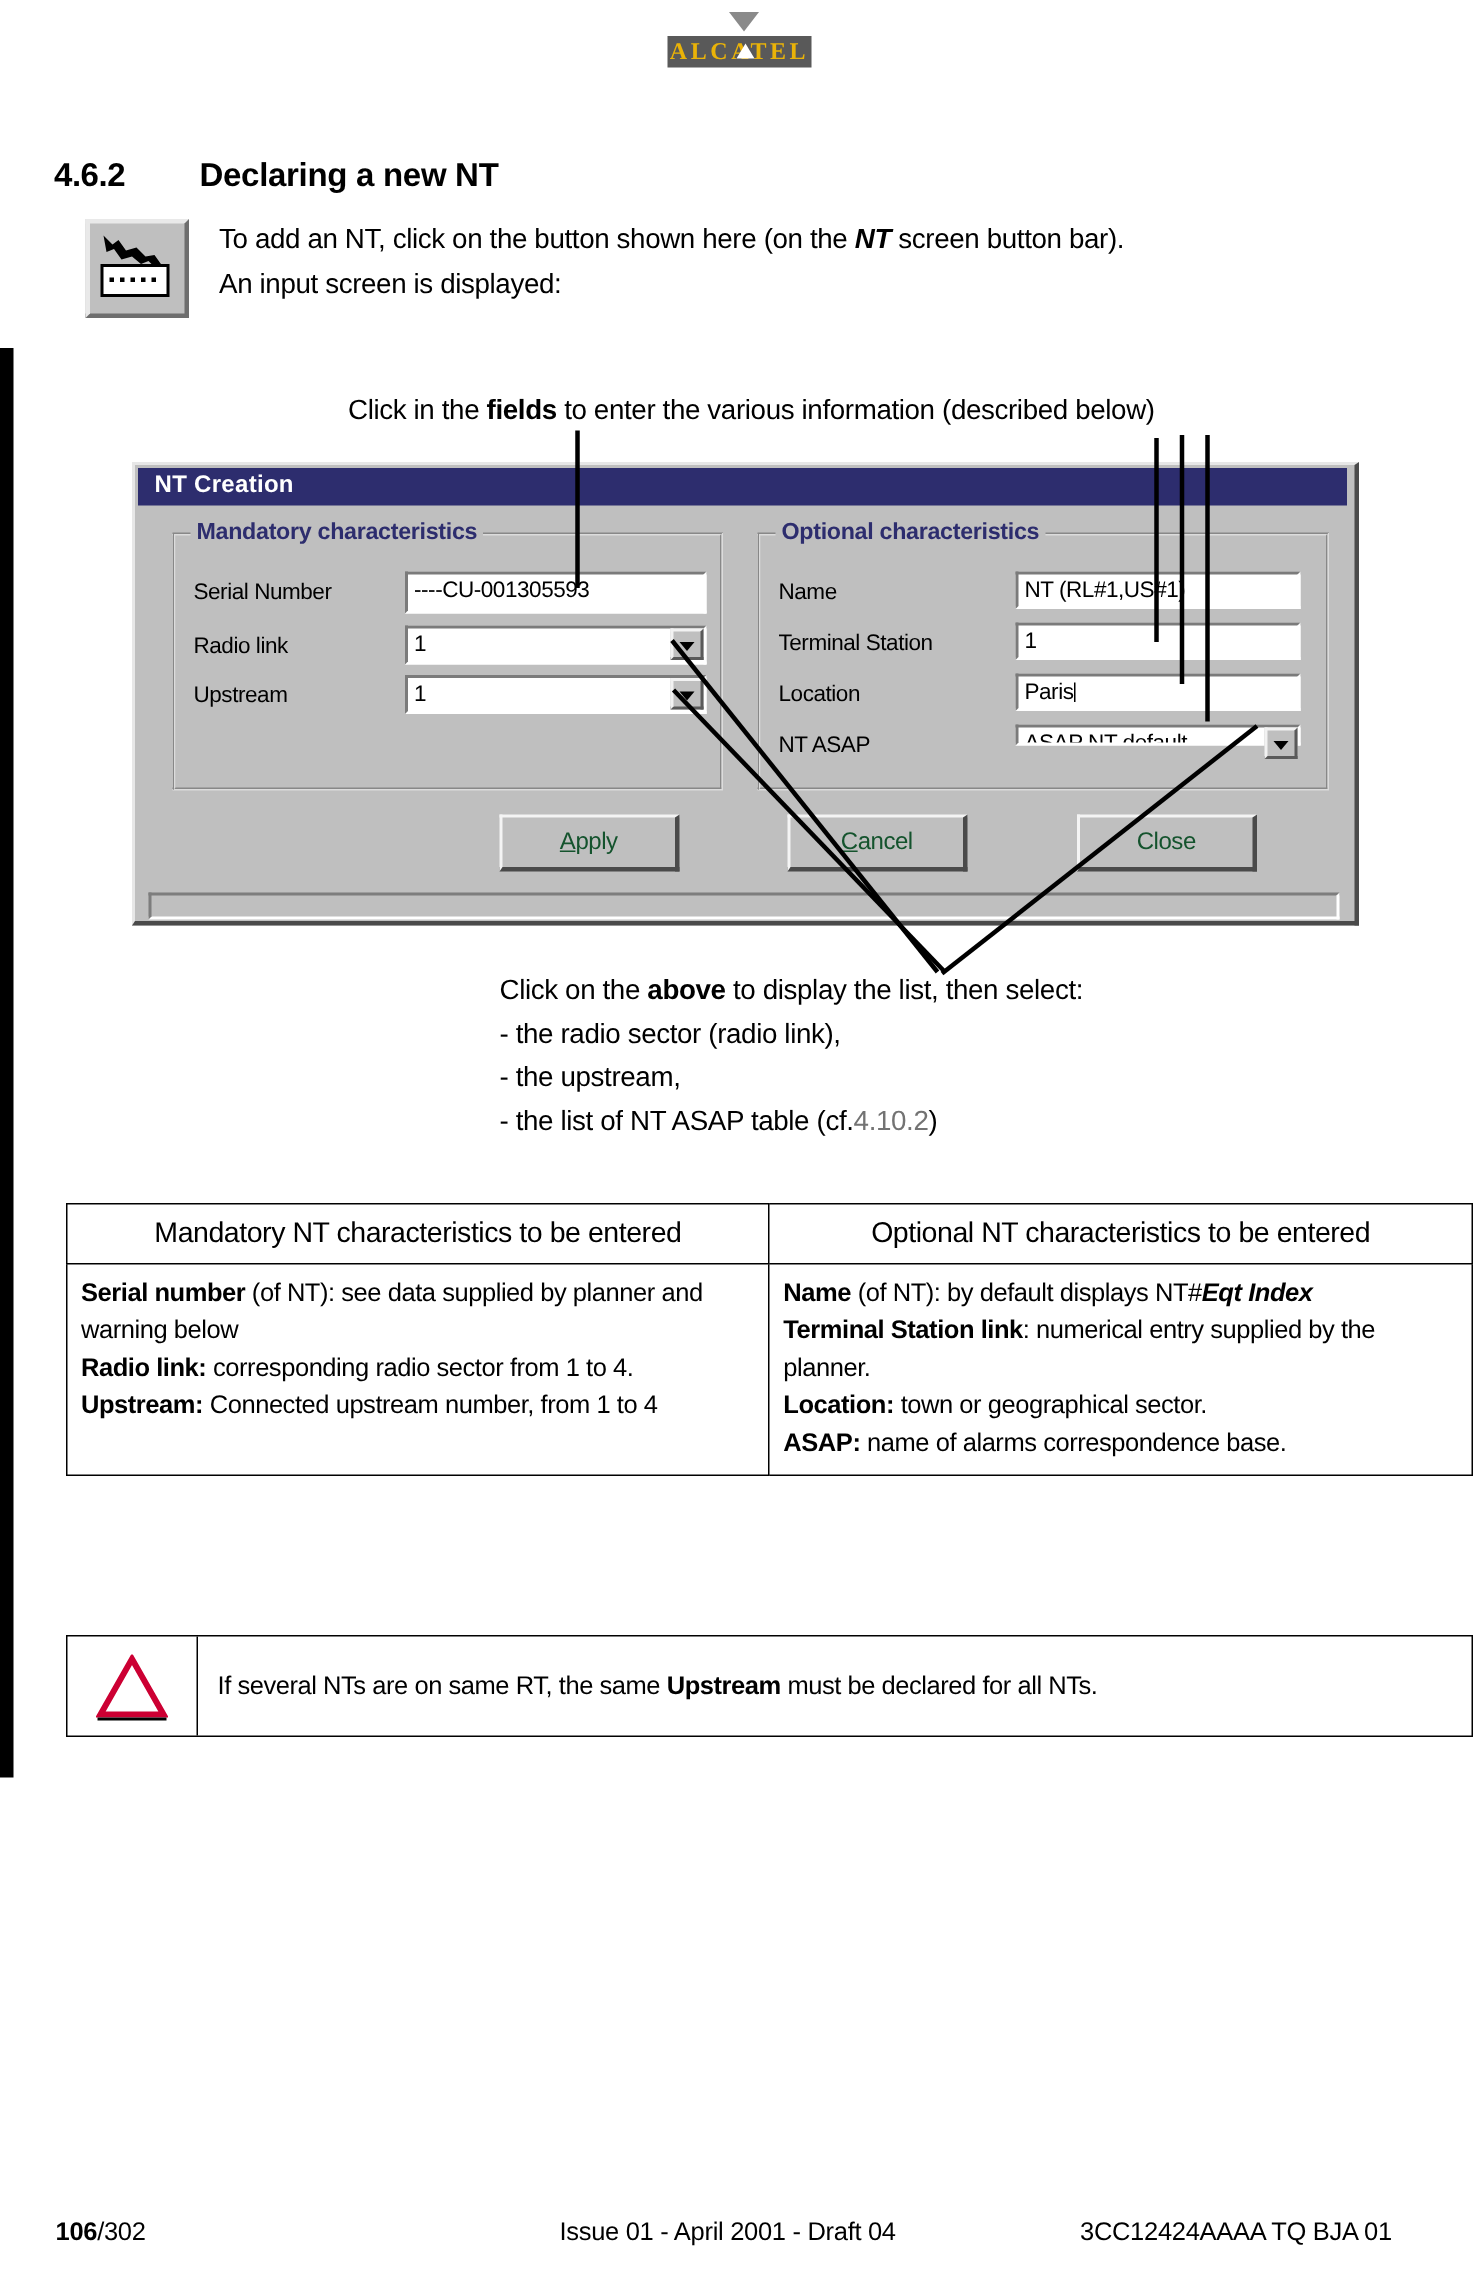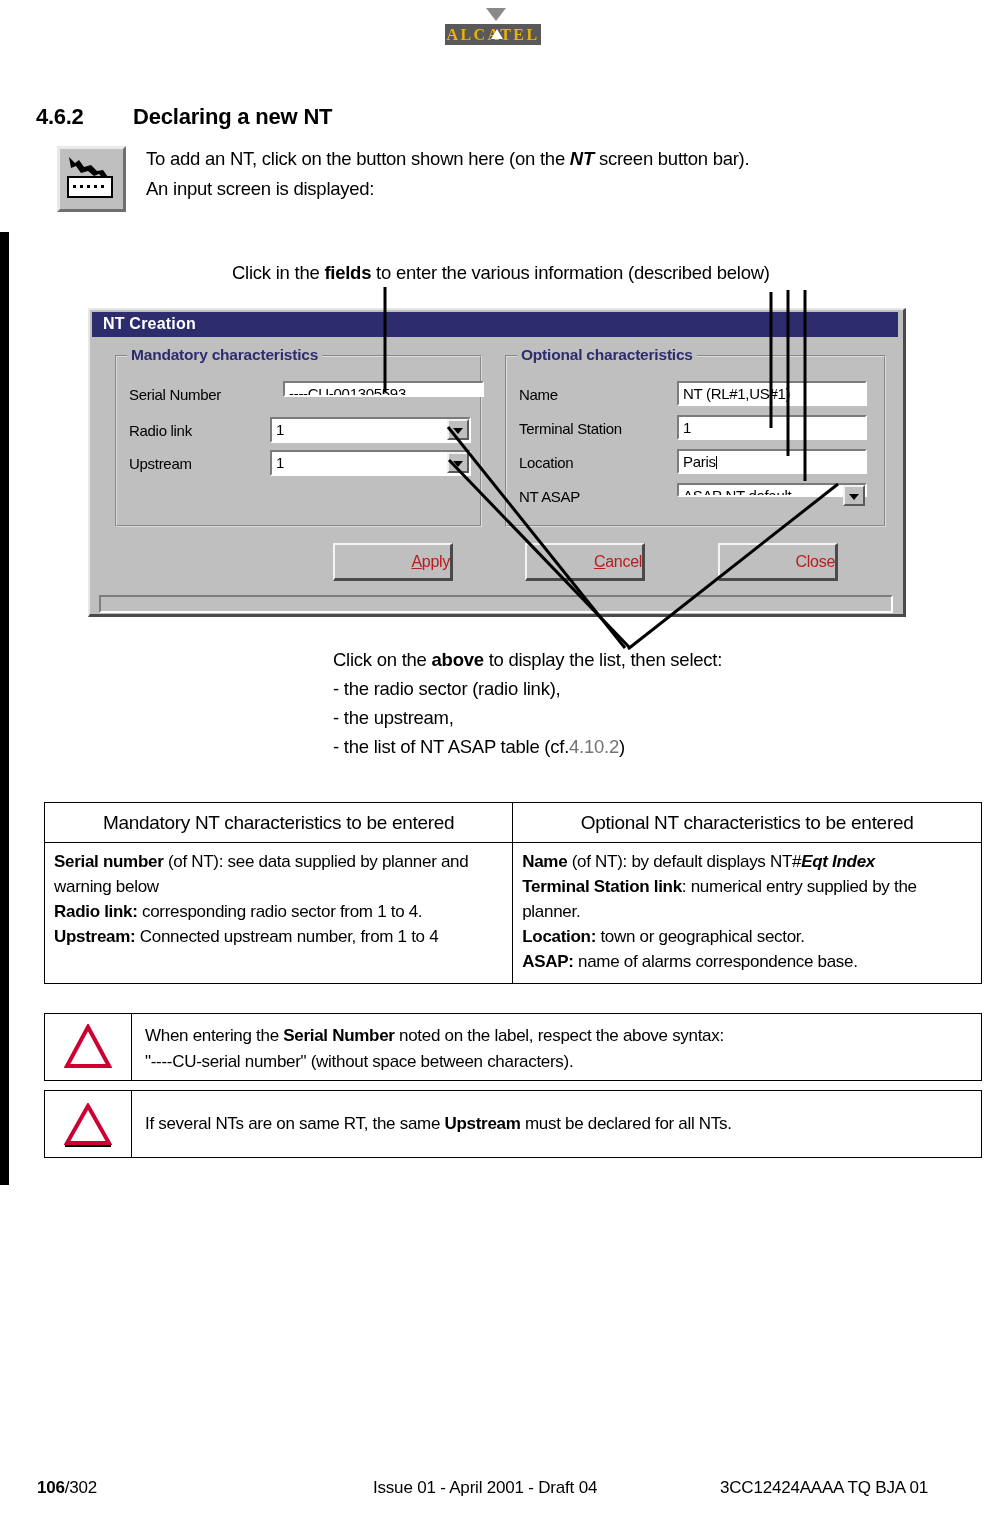--- a/index.html
+++ b/index.html
@@ -78,21 +78,21 @@
   .combo-arrow{position:absolute;width:22px;height:21px;background:#bfbfbf;box-sizing:border-box;
     border-top:2px solid #f2f2f2;border-left:2px solid #f2f2f2;
     border-right:2px solid #5a5a5a;border-bottom:2px solid #5a5a5a;}
   .combo-arrow::after{content:"";position:absolute;left:4px;top:7px;width:0;height:0;
     border-left:5px solid transparent;border-right:5px solid transparent;border-top:6px solid #000;}
   .caret{display:inline-block;width:1px;height:13px;background:#000;vertical-align:-2px;margin-left:0px;}
 
   .dlgbtn{position:absolute;width:120px;height:38px;background:#bfbfbf;box-sizing:border-box;
     border-top:2px solid #f4f4f4;border-left:2px solid #f4f4f4;
     border-right:3px solid #4a4a4a;border-bottom:3px solid #4a4a4a;
-    font-size:16px;text-align:right;line-height:33px;letter-spacing:-0.3px;color:#b91c1c;}
+    font-size:16px;text-align:center;line-height:33px;letter-spacing:-0.3px;color:#14532d;}
   .dlgbtn u{text-decoration:underline;}
   #btn-apply{left:243px;top:233px;}
   #btn-cancel{left:435px;top:233px;}
   #btn-close{left:628px;top:233px;}
   #dlg-statusbar{position:absolute;left:9px;top:285px;width:794px;height:18px;background:#bfbfbf;
     box-sizing:border-box;border-top:2px solid #7d7d7d;border-left:2px solid #7d7d7d;
     border-right:2px solid #ffffff;border-bottom:2px solid #ffffff;}
 
   
   #char-table{position:absolute;left:44px;top:802px;width:938px;border-collapse:collapse;}
@@ -163,21 +163,21 @@
   <div id="nt-dialog">
 
     <div id="dlg-titlebar">
       <div id="dlg-title-text">NT Creation</div>
     </div>
 
     <div class="groupbox" id="grp-mandatory">
       <div class="group-label">Mandatory characteristics</div>
 
       <div class="fld-label" style="left:12px;top:29px;">Serial Number</div>
-      <div class="txtbox" style="left:166px;top:24px;width:201px;height:16px;">----CU-001305593</div>
+      <div class="txtbox" style="left:153px;top:24px;width:201px;height:28px;">----CU-001305593</div>
 
       <div class="fld-label" style="left:12px;top:65px;">Radio link</div>
       <div class="txtbox" style="left:153px;top:60px;width:201px;height:26px;">1</div>
       <div class="combo-arrow" style="left:330px;top:62px;"></div>
 
       <div class="fld-label" style="left:12px;top:98px;">Upstream</div>
       <div class="txtbox" style="left:153px;top:93px;width:201px;height:26px;">1</div>
       <div class="combo-arrow" style="left:330px;top:95px;"></div>
     </div>
 
@@ -241,31 +241,20 @@
       <td class="col-b">
         <b>Name</b><span> (of NT): by default displays NT#</span><i>Eqt Index</i><br>
         <b>Terminal Station link</b><span>: numerical entry supplied by the planner.</span><br>
         <b>Location:</b><span> town or geographical sector.</span><br>
         <b>ASAP:</b><span> name of alarms correspondence base.</span>
       </td>
     </tr>
   </tbody>
     </table>
 
-  <div class="warnbox" id="warn1">
-    <div class="warn-icon-cell">
-      <svg class="tri" width="48" height="45" viewBox="0 0 48 45">
-        <path d="M24 3 L45 42 L3 42 Z" fill="none" stroke="#cc0033" stroke-width="4"></path>
-      </svg>
-    </div>
-    <div class="warn-text-cell">
-      <span>When entering the </span><b>Serial Number</b><span> noted on the label, respect the above syntax:</span><br>
-      <span>"----CU-serial number" (without space between characters).</span>
-    </div>
-  </div>
 
   <div class="warnbox" id="warn2">
     <div class="warn-icon-cell">
       <svg class="tri" style="top:12px;" width="48" height="45" viewBox="0 0 48 45">
         <path d="M24 3 L45 40 L3 40 Z" fill="none" stroke="#cc0033" stroke-width="4"></path>
         <line x1="1" y1="43" x2="47" y2="43" stroke="#000" stroke-width="2"></line>
       </svg>
     </div>
     <div class="warn-text-cell" style="padding-top:20px;">
       <span>If several NTs are on same RT, the same </span><b>Upstream</b><span> must be declared for all NTs.</span>

